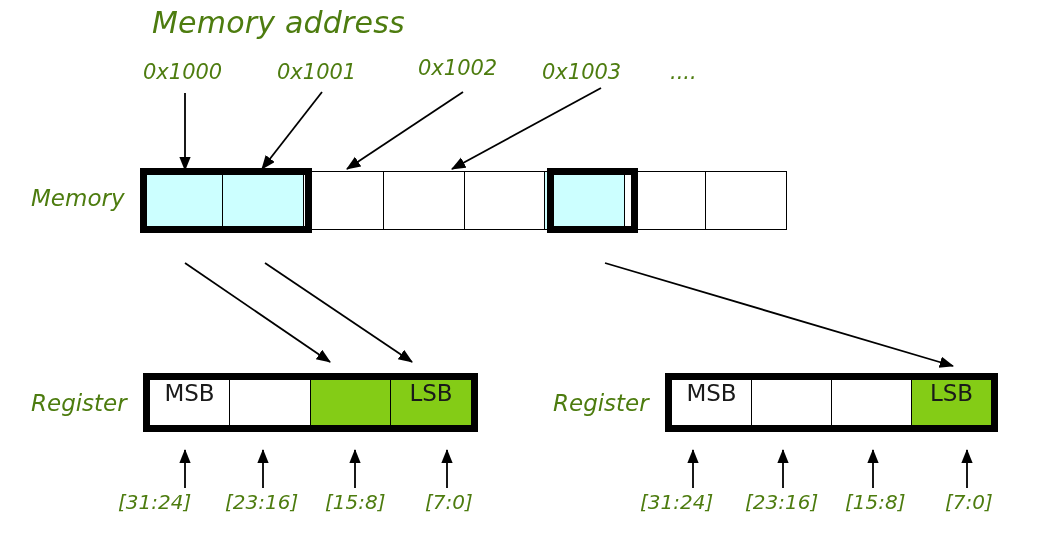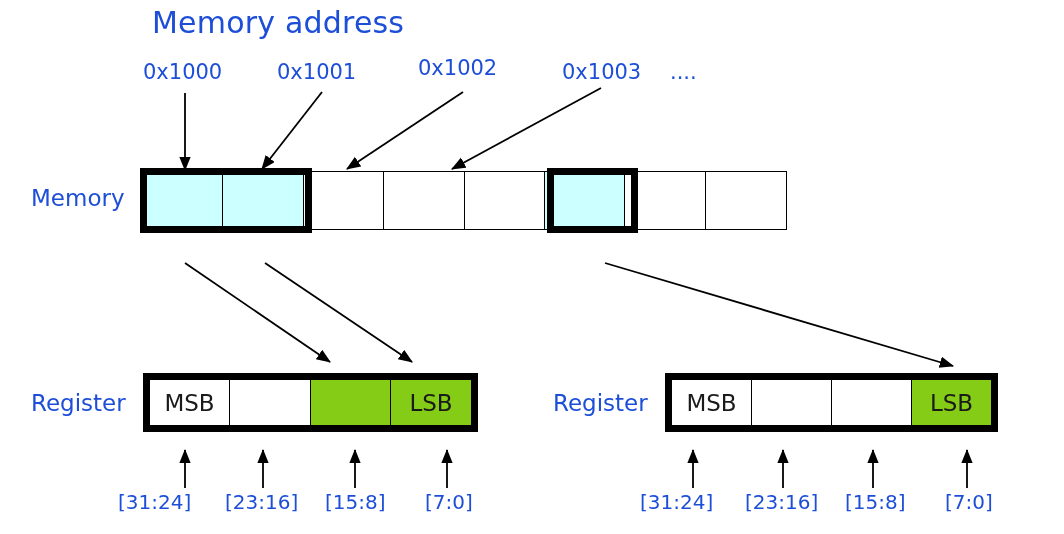--- a/index.html
+++ b/index.html
@@ -3,55 +3,55 @@
 <meta charset="utf-8">
 <style>
   html,body{margin:0;padding:0;background:#ffffff;}
   body{
     width:1064px;height:534px;position:relative;overflow:hidden;
     font-family:"DejaVu Sans", sans-serif;
     color:#1a1a1a;
   }
   .stage{position:absolute;left:0;top:0;width:1064px;height:534px;}
 
-  .txt{position:absolute;white-space:nowrap;line-height:1;color:#1d4ed8;}
+  .txt{position:absolute;white-space:nowrap;line-height:1;color:#4d7c0f;font-style:italic;}
   .title{font-size:30px;letter-spacing:0.2px;}
   .addr{font-size:21px;}
   .dots{font-size:21px;}
   .rowlabel{font-size:23px;}
   .celltxt{font-size:23px;}
   .bitlabel{font-size:20px;}
 
   
   .memrow{position:absolute;display:flex;box-sizing:border-box;}
   .memcell{box-sizing:border-box;border:1.6px solid #000;background:#ffffff;}
   .memcell.fill{background:#ccffff;}
 
   
   .thickbox{position:absolute;box-sizing:border-box;border:7px solid #000;background:transparent;}
 
   
   .reg{position:absolute;box-sizing:border-box;border:7px solid #000;background:#ffffff;display:flex;}
-  .regcell{box-sizing:border-box;border-right:1.7px solid #000;display:flex;align-items:center;justify-content:center;background:#ffffff;}
+  .regcell{box-sizing:border-box;border-right:1.7px solid #000;display:flex;align-items:flex-start;justify-content:center;background:#ffffff;}
   .regcell:last-child{border-right:none;}
   .regcell.fill{background:#84cc16;}
 
   svg.overlay{position:absolute;left:0;top:0;width:1064px;height:534px;overflow:visible;pointer-events:none;}
 </style>
 </head>
 <body>
 
 <div class="stage">
 
   <div class="txt title" style="left:152px;top:8px;">Memory address</div>
 
   <div class="txt addr" style="left:143px;top:62px;">0x1000</div>
   <div class="txt addr" style="left:277px;top:62px;text-align:center;">0x1001</div>
   <div class="txt addr" style="left:418px;top:58px;">0x1002</div>
-  <div class="txt addr" style="left:562px;top:62px;">0x1003</div>
+  <div class="txt addr" style="left:542px;top:62px;">0x1003</div>
   <div class="txt dots" style="left:670px;top:62px;">....</div>
 
   <div class="txt rowlabel" style="left:31px;top:187px;">Memory</div>
 
   <div class="memrow" style="left:143px;top:171px;width:654px;height:59px;">
     <div class="memcell fill" style="width:81px;height:59px;"></div>
     <div class="memcell fill" style="width:82px;height:59px;margin-left:-1.6px;"></div>
     <div class="memcell" style="width:82px;height:59px;margin-left:-1.6px;"></div>
     <div class="memcell" style="width:82px;height:59px;margin-left:-1.6px;"></div>
     <div class="memcell" style="width:82px;height:59px;margin-left:-1.6px;"></div>

